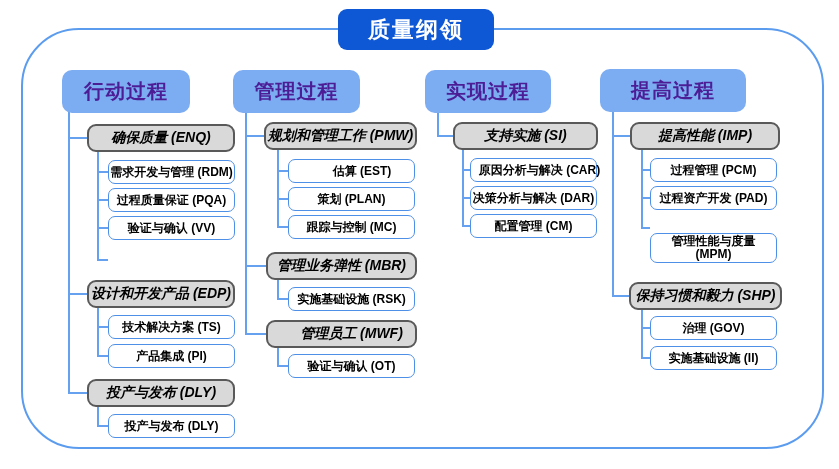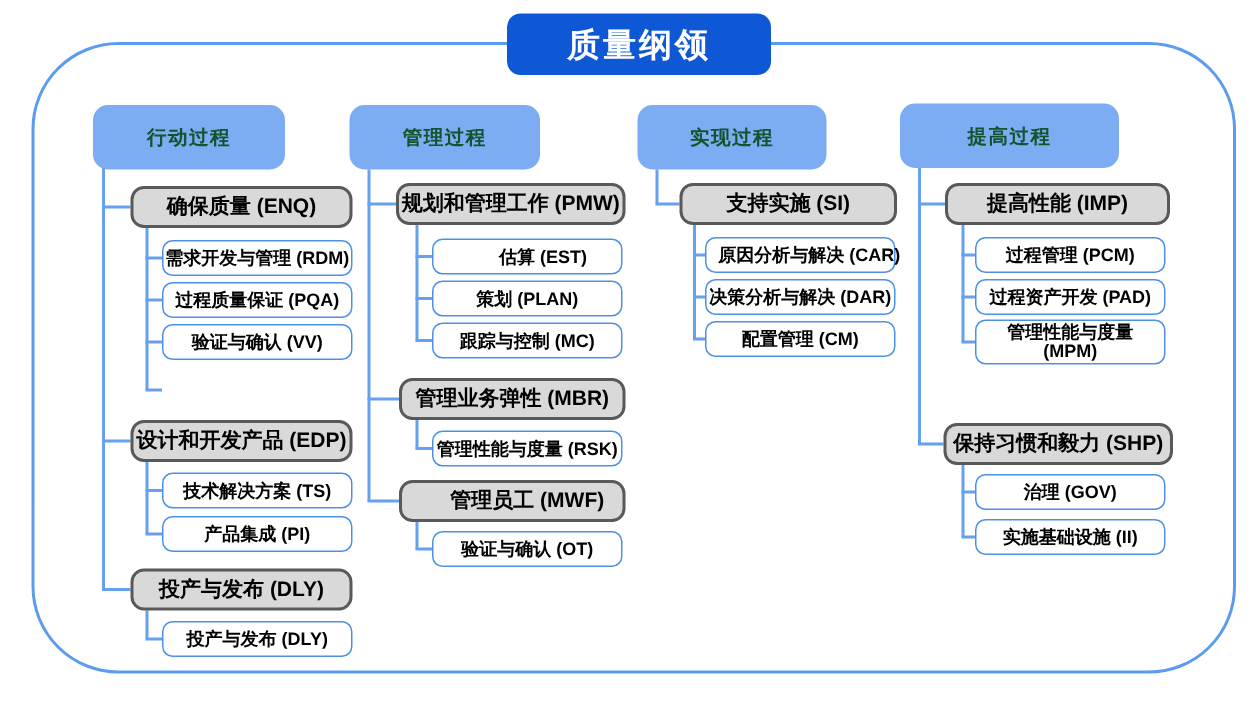--- a/index.html
+++ b/index.html
@@ -6,45 +6,45 @@
   .canvas {
     position:relative; width:839px; height:469px; background:#ffffff;
     font-family:"Liberation Sans","DejaVu Sans",sans-serif; overflow:hidden;
   }
   .frame {
     position:absolute; left:21px; top:28px; width:803px; height:421px;
     border:2px solid var(--frame-border,#5C9CEF); border-radius:58px;
     box-sizing:border-box; background:#ffffff;
   }
   .title {
-    position:absolute; left:338px; top:9px; width:176px; height:41px;
+    position:absolute; left:338px; top:9px; width:156px; height:41px;
     background:var(--title-bg,#0E58D6); border-radius:9px; z-index:3;
     color:#ffffff; font-weight:bold; font-size:22px; letter-spacing:2px;
     display:flex; align-items:center; justify-content:center;
   }
   .colhdr {
     position:absolute; height:43px; z-index:2;
     background:var(--header-bg,#7CACF2); border-radius:10px;
-    color:#14532d; font-weight:bold; font-size:13px; letter-spacing:1px;
+    color:#4c1d95; font-weight:bold; font-size:20px; letter-spacing:1px;
     display:flex; align-items:center; justify-content:center;
   }
   .gbox {
     position:absolute; height:28px; z-index:2; box-sizing:border-box;
     background:var(--gray-box-bg,#D9D9D9); border:2px solid var(--gray-box-border,#595959);
     border-radius:9px; color:#000; font-weight:bold; font-size:14px;
-    display:flex; align-items:center; justify-content:center; white-space:nowrap;
+    display:flex; align-items:center; justify-content:center; white-space:nowrap;font-style:italic;
   }
   .wbox {
     position:absolute; width:127px; height:24px; z-index:2; box-sizing:border-box;
     background:#ffffff; border:1.5px solid var(--white-box-border,#4E90E8);
     border-radius:7px; color:#000; font-weight:bold; font-size:12px;
     display:flex; align-items:center; justify-content:center; white-space:nowrap;
     text-align:center;
   }
-  .wbox.two-line { white-space:normal; height:30px; line-height:1.1; padding:12px 4px; }
+  .wbox.two-line { white-space:normal; height:30px; line-height:1.1; padding:12px 4px;margin-top:20px; }
   .conn { position:absolute; background:var(--connector,#66A1F0); z-index:1; }
   .conn.v { width:2px; }
   .conn.h { height:2px; }
 </style>
 </head>
 <body>
 
 <div class="canvas">
 
   <div class="frame"></div>
@@ -64,21 +64,21 @@
   <div class="wbox" style="left:108px;top:315px;">技术解决方案 (TS)</div>
   <div class="wbox" style="left:108px;top:344px;">产品集成 (PI)</div>
   <div class="gbox" style="left:87px;top:379px;width:148px;">投产与发布 (DLY)</div>
   <div class="wbox" style="left:108px;top:414px;">投产与发布 (DLY)</div>
 
   <div class="gbox" style="left:264px;top:122px;width:153px;">规划和管理工作 (PMW)</div>
   <div class="wbox" style="left:288px;top:159px;padding-left:21px;">估算 (EST)</div>
   <div class="wbox" style="left:288px;top:187px;">策划 (PLAN)</div>
   <div class="wbox" style="left:288px;top:215px;">跟踪与控制 (MC)</div>
   <div class="gbox" style="left:266px;top:252px;width:151px;">管理业务弹性 (MBR)</div>
-  <div class="wbox" style="left:288px;top:287px;">管理性能与度量 (RSK)</div>
+  <div class="wbox" style="left:288px;top:287px;">实施基础设施 (RSK)</div>
   <div class="gbox" style="left:266px;top:320px;width:151px;padding-left:20px;">管理员工 (MWF)</div>
   <div class="wbox" style="left:288px;top:354px;">验证与确认 (OT)</div>
 
   <div class="gbox" style="left:453px;top:122px;width:145px;">支持实施 (SI)</div>
   <div class="wbox" style="left:470px;top:158px;padding-left:12px;">原因分析与解决 (CAR)</div>
   <div class="wbox" style="left:470px;top:186px;">决策分析与解决 (DAR)</div>
   <div class="wbox" style="left:470px;top:214px;">配置管理 (CM)</div>
 
   <div class="gbox" style="left:630px;top:122px;width:150px;">提高性能 (IMP)</div>
   <div class="wbox" style="left:650px;top:158px;">过程管理 (PCM)</div>

